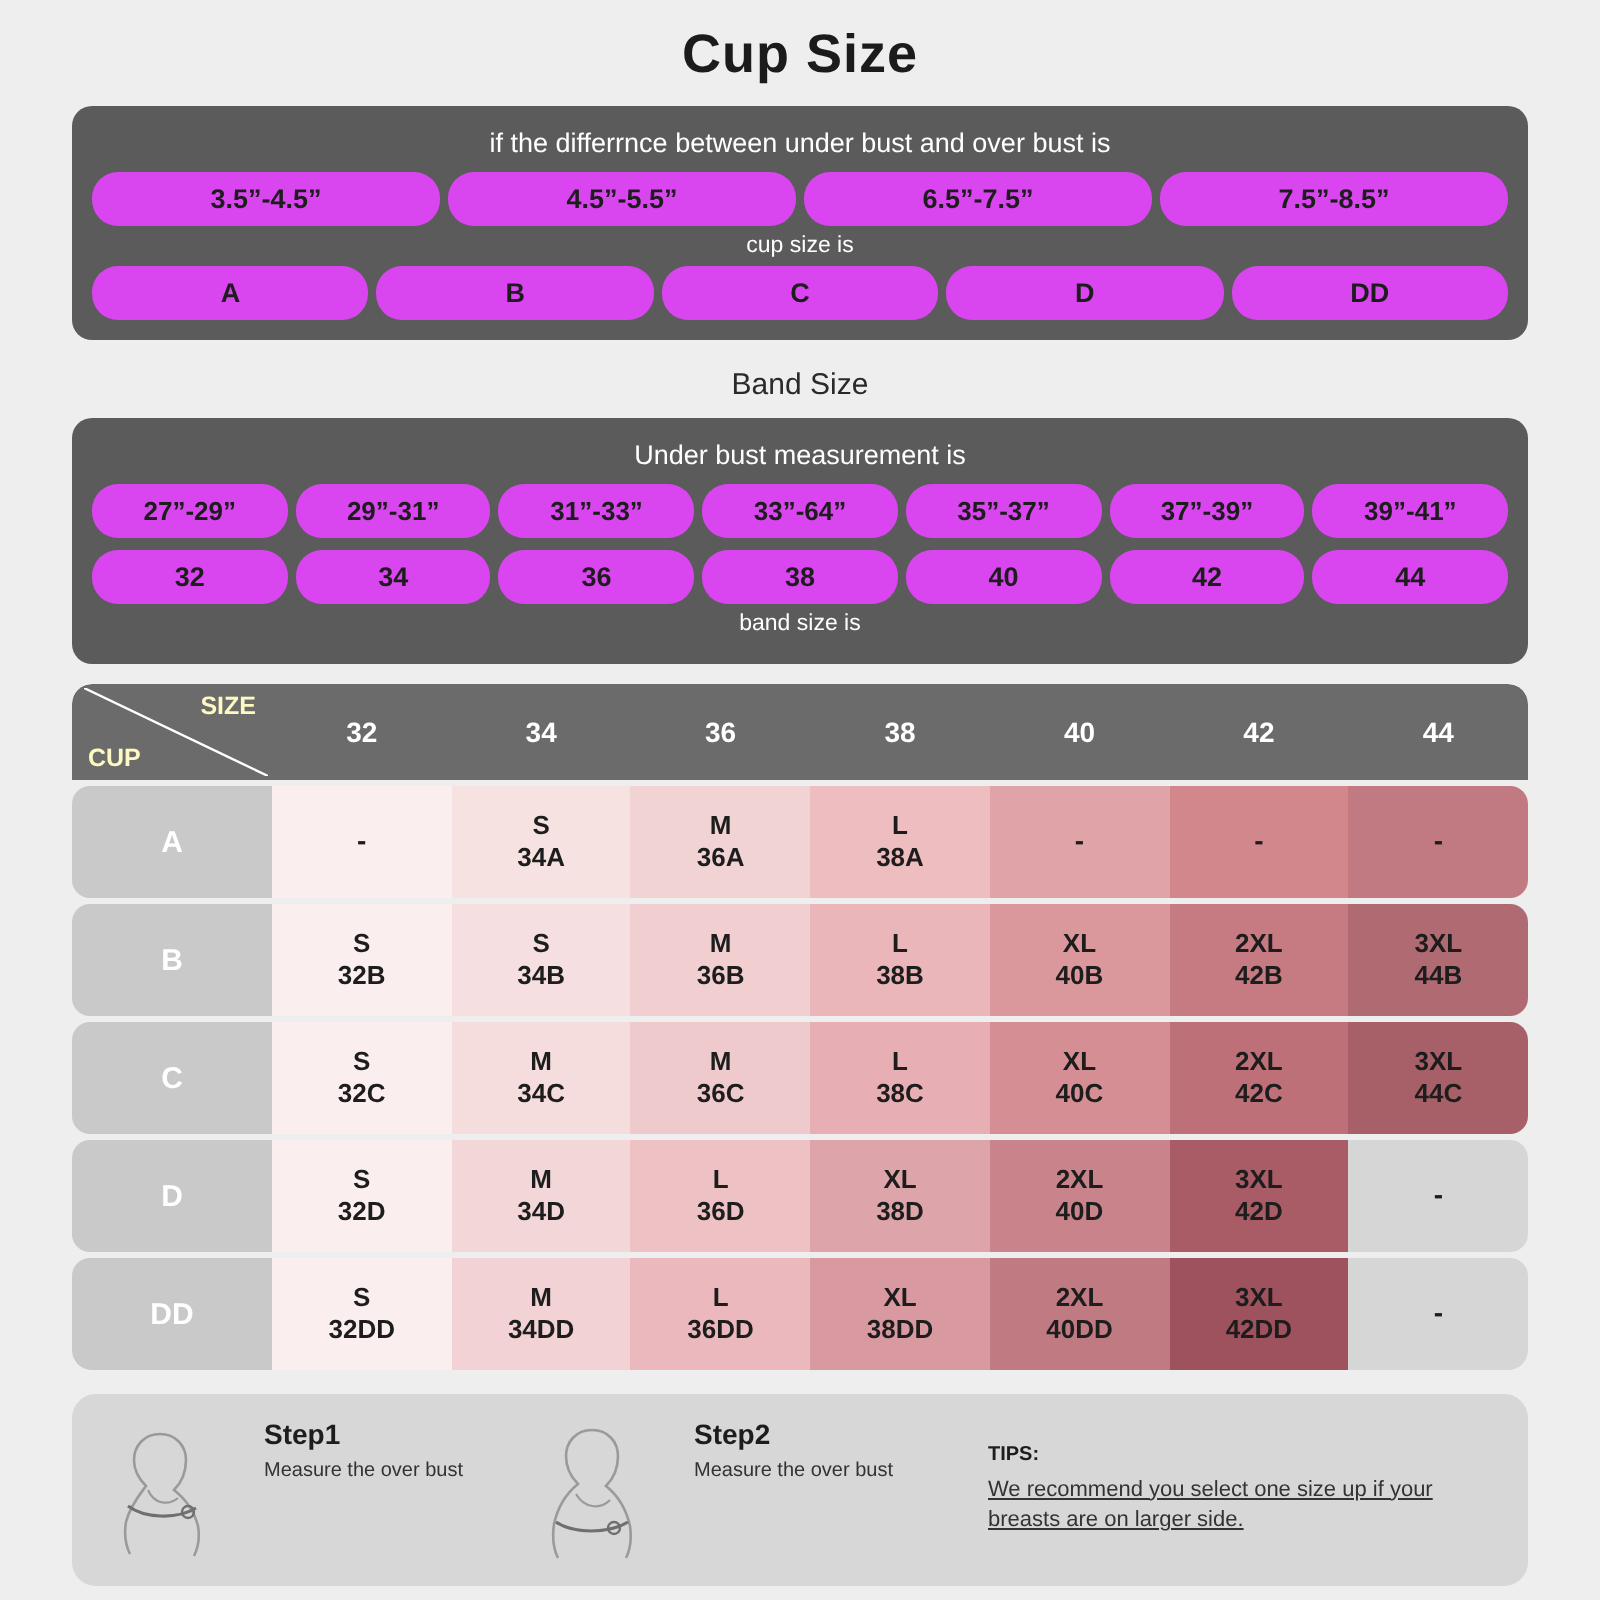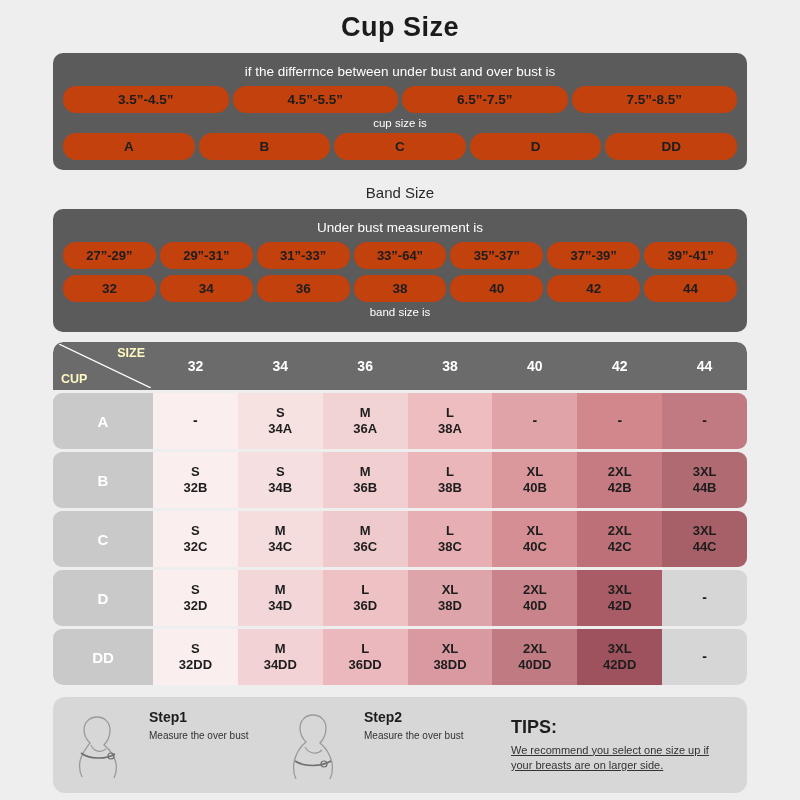--- a/index.html
+++ b/index.html
@@ -12,21 +12,21 @@
     background: #eeeeee;
     font-family: "Liberation Sans", sans-serif;
     color: #222;
     overflow: hidden;
   }
   .page {
     position: relative;
     width: 800px;
     height: 800px;
     box-sizing: border-box;
-    padding: 0 53px;
+    padding: 0 36px;
   }
   .title {
     text-align: center;
     font-size: 27px;
     font-weight: bold;
     letter-spacing: .5px;
     padding-top: 12px;
     padding-bottom: 10px;
     color: #1b1b1b;
   }
@@ -49,21 +49,21 @@
     color: #ffffff;
     font-size: 11.5px;
     padding: 4px 0 4px 0;
   }
   .rowstrip {
     display: flex;
     gap: 4px;
   }
   .cell {
     flex: 1 1 0;
-    background: #c2410c;
+    background: #d946ef;
     border-radius: 13px;
     text-align: center;
     font-size: 13.5px;
     font-weight: bold;
     color: #1d1d1d;
     padding: 6px 0;
     white-space: nowrap;
   }
   .cell.small { font-size: 13px; }
 
@@ -178,21 +178,21 @@
   .step-txt .step-sub {
     font-size: 10px;
     color: #333;
     line-height: 1.35;
   }
   .tips {
     margin-left: 14px;
     flex: 1;
   }
   .tips-title {
-    font-size: 18px;
+    font-size: 10px;
     font-weight: bold;
     color: #1d1d1d;
     margin-bottom: 5px;
   }
   .tips-body {
     font-size: 11px;
     color: #333;
     line-height: 1.4;
     text-decoration: underline;
   }

